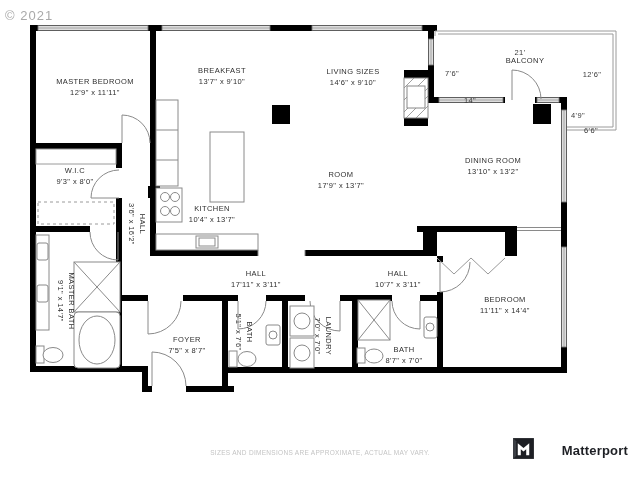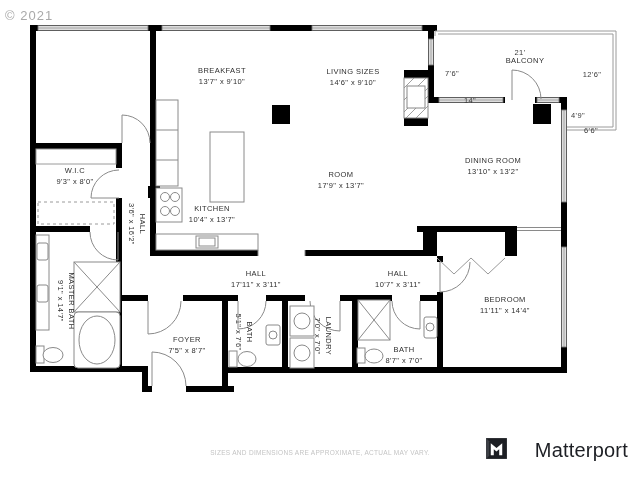--- a/index.html
+++ b/index.html
@@ -9,21 +9,21 @@
   .lbl{position:absolute;transform:translate(-50%,-50%);text-align:center;
        color:#2e2e2e;font-size:7.5px;line-height:1.4;letter-spacing:.4px;white-space:nowrap;}
   .lbl.vert{transform:translate(-50%,-50%) rotate(90deg);}
   .lbl .nm{font-weight:400;}
   .dim{position:absolute;transform:translate(-50%,-50%);color:#3a3a3a;font-size:7.5px;
        letter-spacing:.4px;white-space:nowrap;margin-top:12px;}
   #copyright{position:absolute;left:5px;top:8px;color:#a9a9a9;font-size:13px;letter-spacing:1px;text-align:right;}
   #disclaimer{position:absolute;left:320px;top:452px;transform:translate(-50%,-50%);
        color:#c4c4c4;font-size:6.5px;letter-spacing:.3px;white-space:nowrap;}
   #brand{position:absolute;right:12px;top:436px;display:flex;align-items:center;gap:6px;}
-  #brand .word{font-size:20px;font-weight:400;color:#1d1f24;letter-spacing:.2px;margin-left:20px;}
+  #brand .word{font-size:13px;font-weight:700;color:#1d1f24;letter-spacing:.2px;margin-left:20px;}
 </style>
 </head>
 <body>
 
 <div id="stage">
 
 <svg id="plan-svg" width="640" height="480" viewBox="0 0 640 480">
 
   <g fill="#000">
     <rect x="30" y="25" width="407" height="6"></rect>
@@ -214,20 +214,24 @@
     <ellipse cx="374" cy="356" rx="9" ry="7"></ellipse>
     <rect x="424" y="317" width="13" height="21" rx="2"></rect>
     <circle cx="430" cy="327" r="4"></circle>
   </g>
 
   <g stroke="#9a9a9a" stroke-width="1" fill="none">
     <polyline points="437,258 454,274 471,258 488,274 505,258"></polyline>
   </g>
 </svg>
 
+  <div class="lbl" style="left:95px;top:87px">
+    <div class="nm">MASTER BEDROOM</div>
+      <div class="dm">12'9" x 11'11"</div>
+    </div>
   <div class="lbl" style="left:222px;top:76px">
     <div class="nm">BREAKFAST</div>
       <div class="dm">13'7" x 9'10"</div>
     </div>
   <div class="lbl" style="left:353px;top:77px">
     <div class="nm">LIVING SIZES</div>
       <div class="dm">14'6" x 9'10"</div>
     </div>
   <div class="lbl" style="left:493px;top:166px">
     <div class="nm">DINING ROOM</div>

